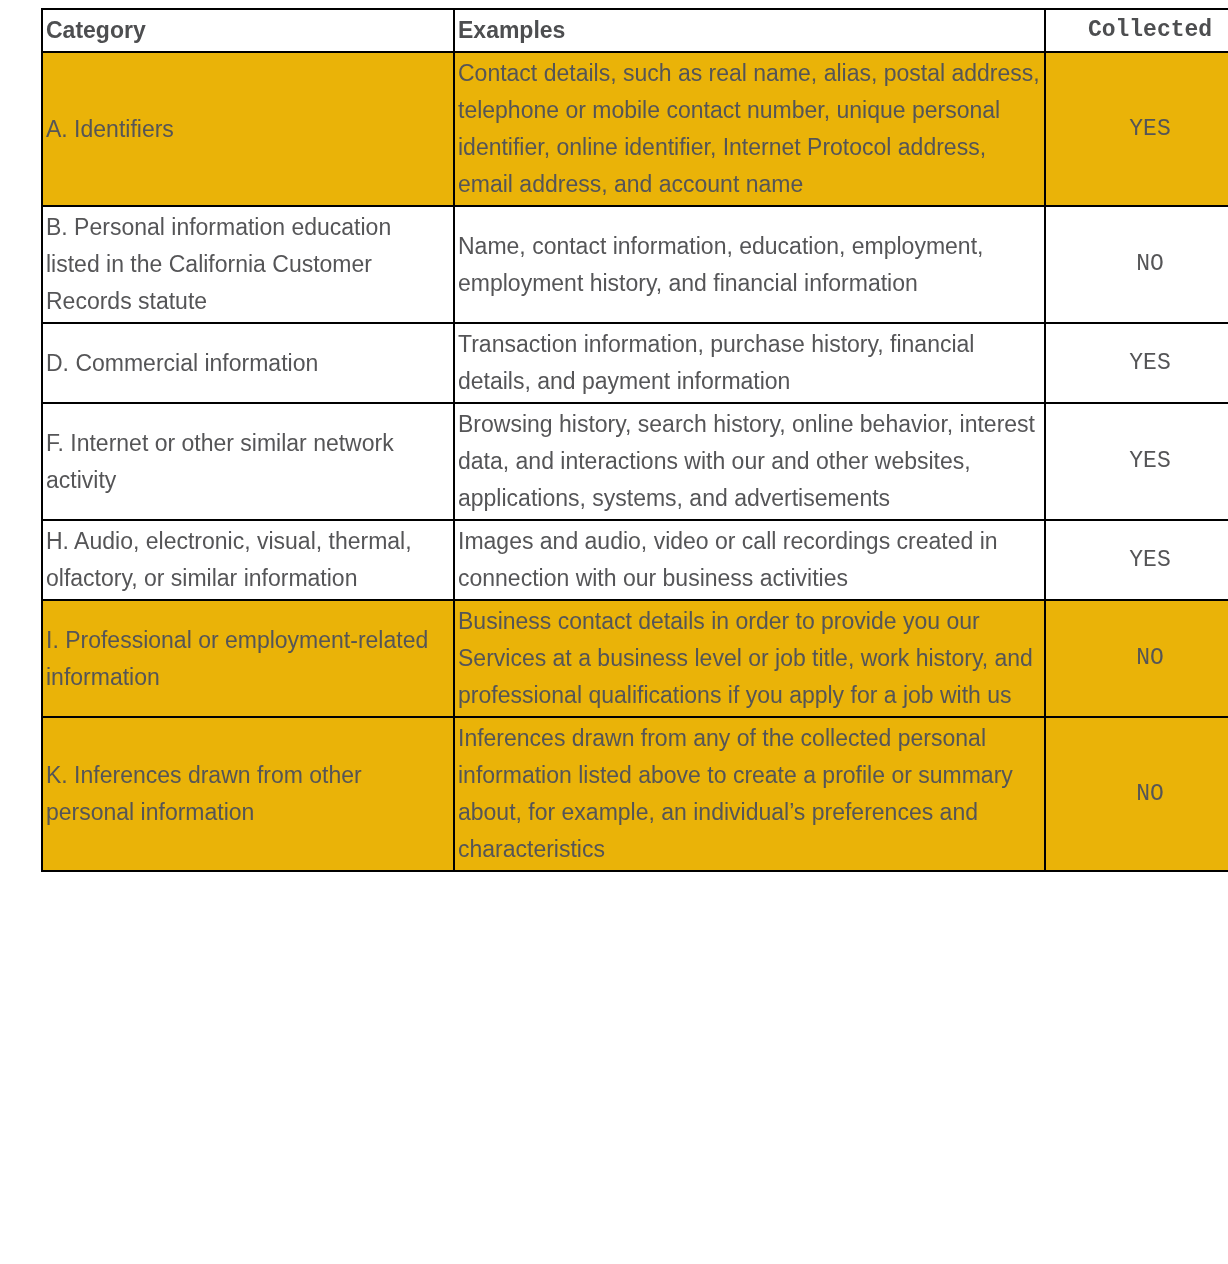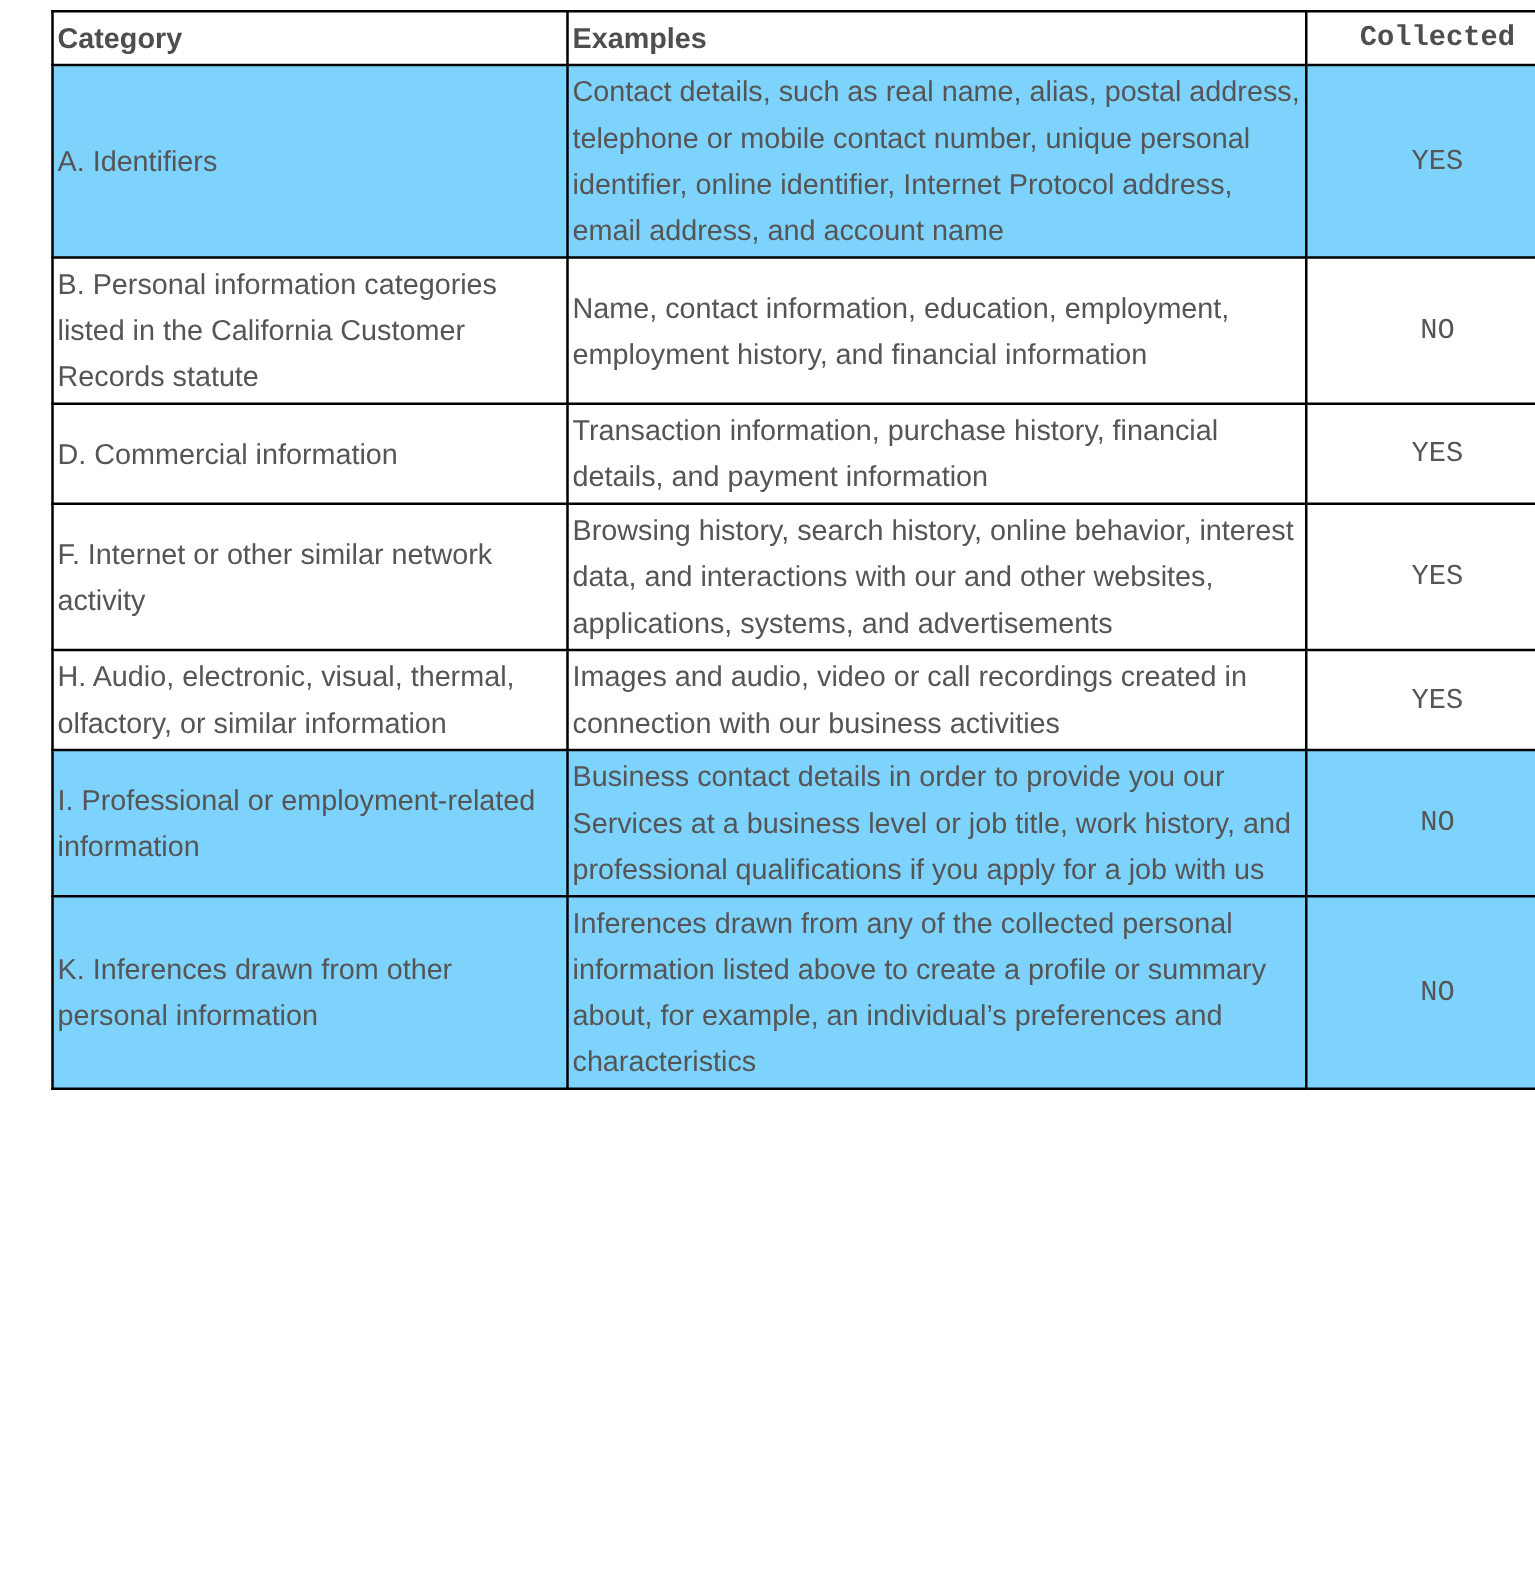--- a/index.html
+++ b/index.html
@@ -38,21 +38,21 @@
   }
   .cat-table th.collected-h,
   .cat-table td.collected-c {
     text-align: center;
     font-family: Liberation Mono, monospace;
   }
   .cat-table td {
     background: #ffffff;
   }
   .cat-table tr.shade td {
-    background: #7dd3fc;
+    background: #eab308;
   }
   .cat-table td.single {
     height: 39px;
   }
 </style>
 </head>
 <body>
 
 <table class="cat-table">
   <colgroup>
@@ -67,21 +67,21 @@
       <th class="collected-h">Collected</th>
     </tr>
   </thead>
   <tbody>
     <tr class="shade">
       <td>A. Identifiers</td>
       <td>Contact details, such as real name, alias, postal address, telephone or mobile contact number, unique personal identifier, online identifier, Internet Protocol address, email address, and account name</td>
       <td class="collected-c">YES</td>
     </tr>
     <tr>
-      <td>B. Personal information categories listed in the California Customer Records statute</td>
+      <td>B. Personal information education listed in the California Customer Records statute</td>
       <td>Name, contact information, education, employment, employment history, and financial information</td>
       <td class="collected-c">NO</td>
     </tr>
     <tr>
       <td>D. Commercial information</td>
       <td>Transaction information, purchase history, financial details, and payment information</td>
       <td class="collected-c">YES</td>
     </tr>
     <tr>
       <td>F. Internet or other similar network activity</td>

